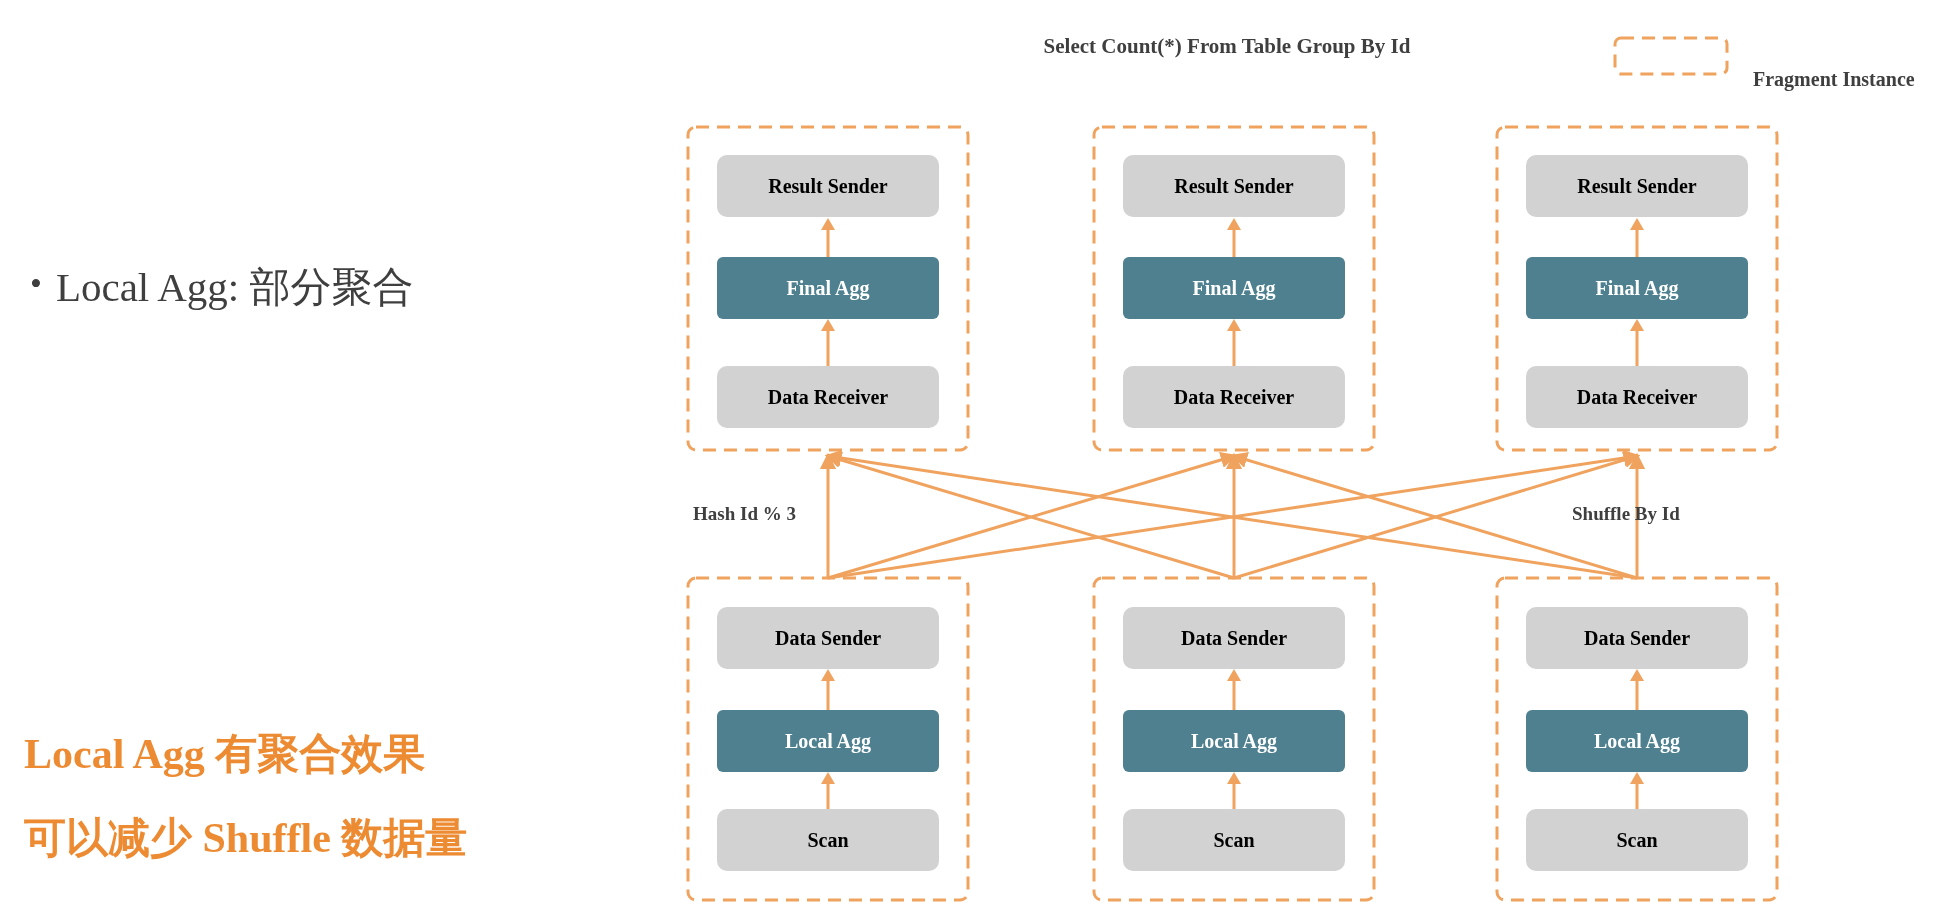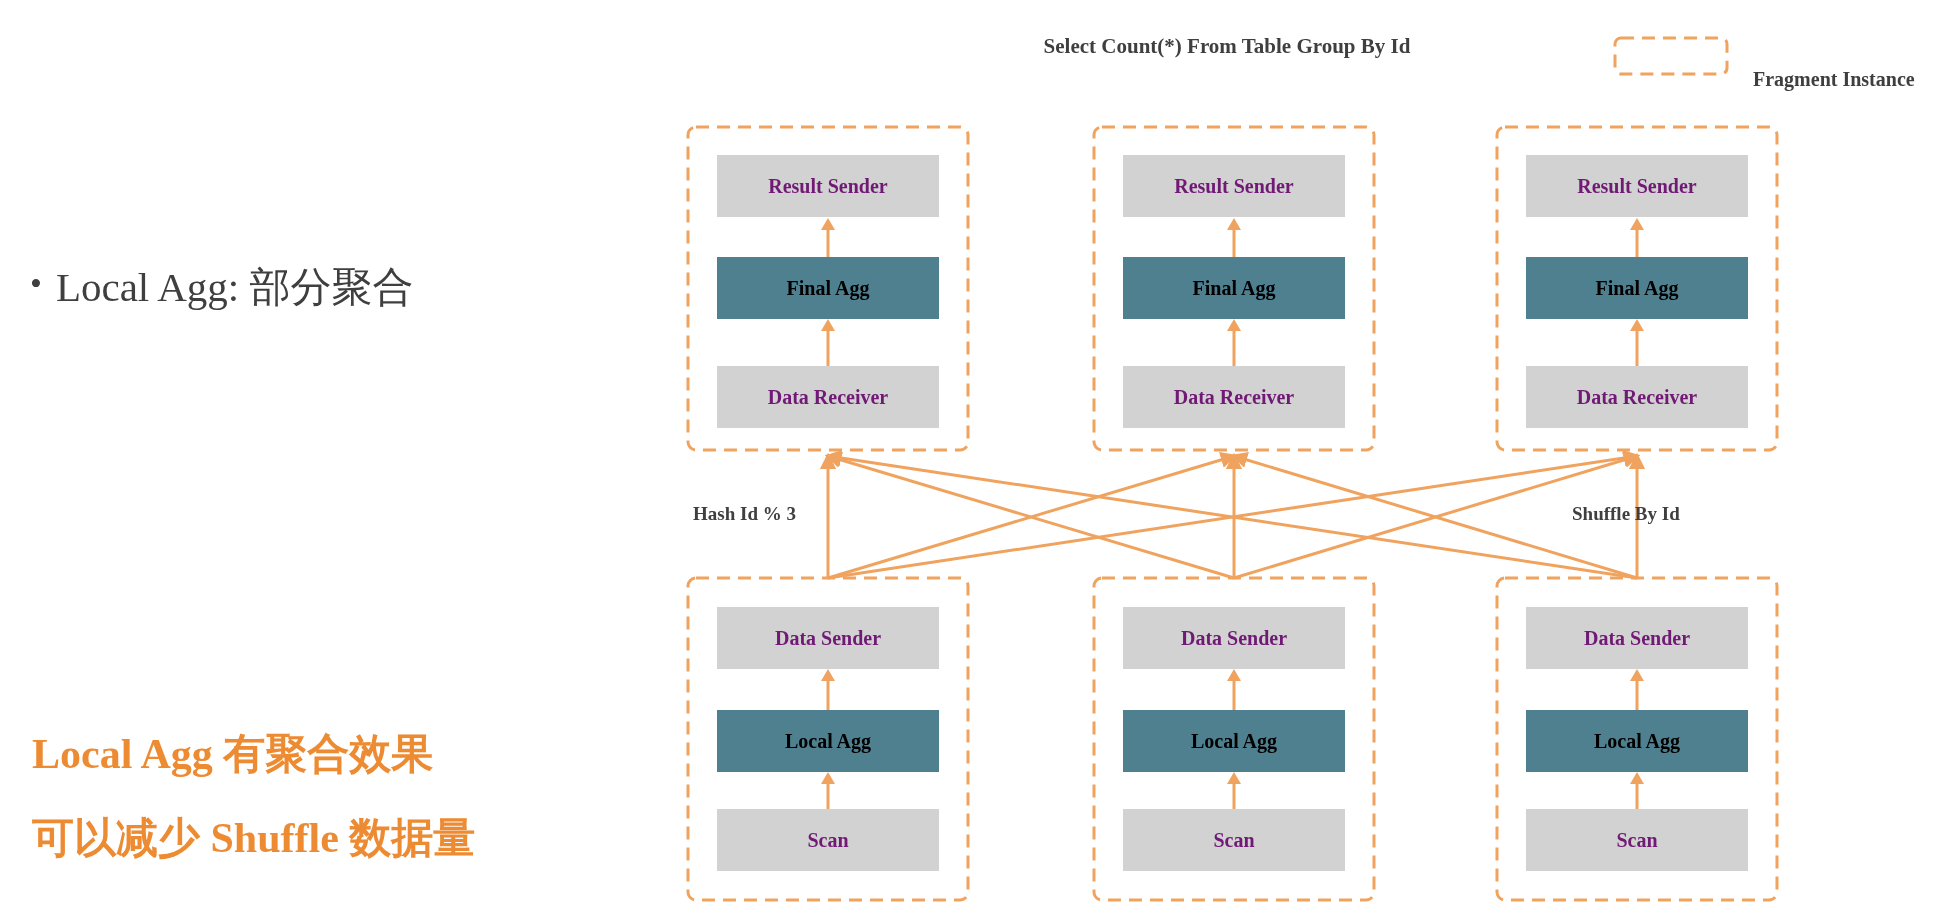--- a/index.html
+++ b/index.html
@@ -23,21 +23,21 @@
   }
 
   .bullet-note{
     position:absolute;left:30px;font-size:41px;color:var(--ink);white-space:nowrap;
   }
   .bullet-note .bullet{font-size:34px;vertical-align:6px;margin-right:14px;}
   .bullet-1{top:238px;margin-top:22px;}
   .bullet-2{top:378px;}
 
   .highlight-note{
-    position:absolute;left:32px;font-size:42px;font-weight:bold;color:var(--orange-text);white-space:nowrap;
+    position:absolute;left:24px;font-size:42px;font-weight:bold;color:var(--orange-text);white-space:nowrap;
   }
   .highlight-1{top:726px;}
   .highlight-2{top:810px;}
 
   .edge-label{
     position:absolute;top:503px;font-size:19px;font-weight:bold;color:var(--ink);white-space:nowrap;
   }
   .edge-label-left{left:693px;}
   .edge-label-right{left:1572px;}
 
@@ -48,22 +48,22 @@
   .fragment-bottom{top:578px;height:322px;}
   .frag-x1{left:688px;}
   .frag-x2{left:1094px;}
   .frag-x3{left:1497px;}
 
   .op-box{
     position:absolute;left:29px;width:222px;height:62px;
     display:flex;align-items:center;justify-content:center;
     font-size:20px;font-weight:bold;
   }
-  .op-plain{background:var(--box-gray);color:#701a75;}
-  .op-accent{background:var(--teal);color:#000000;}
+  .op-plain{background:var(--box-gray);color:#000000;border-radius:10px;}
+  .op-accent{background:var(--teal);color:#ffffff;border-radius:6px;}
   .top-pos-0{top:28px;}
   .top-pos-1{top:130px;}
   .top-pos-2{top:239px;}
   .bot-pos-0{top:29px;}
   .bot-pos-1{top:132px;}
   .bot-pos-2{top:231px;}
 
   .up-arrow{position:absolute;left:50%;transform:translateX(-50%);width:16px;}
   .up-arrow::before{ 
     content:"";position:absolute;top:0;left:50%;transform:translateX(-50%);

